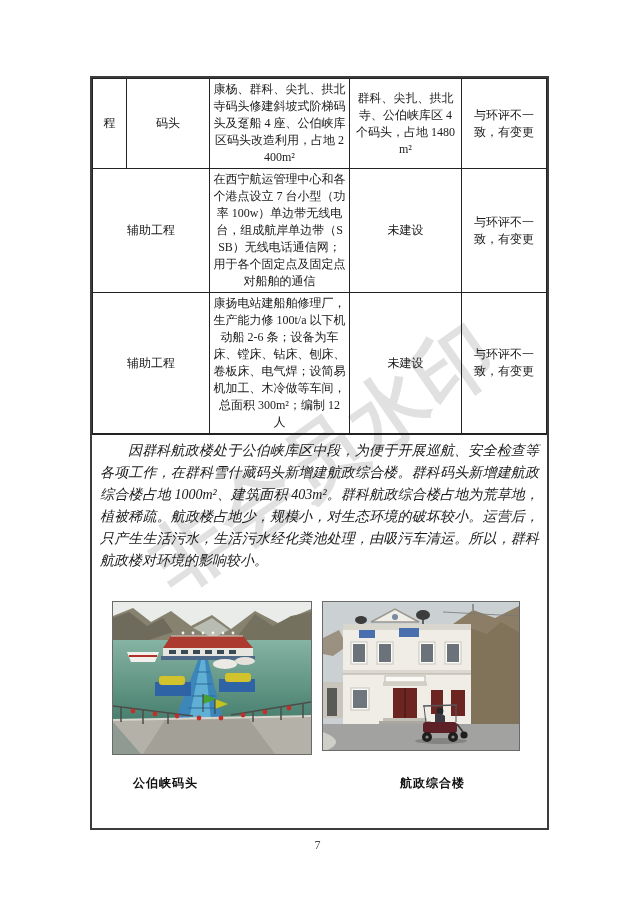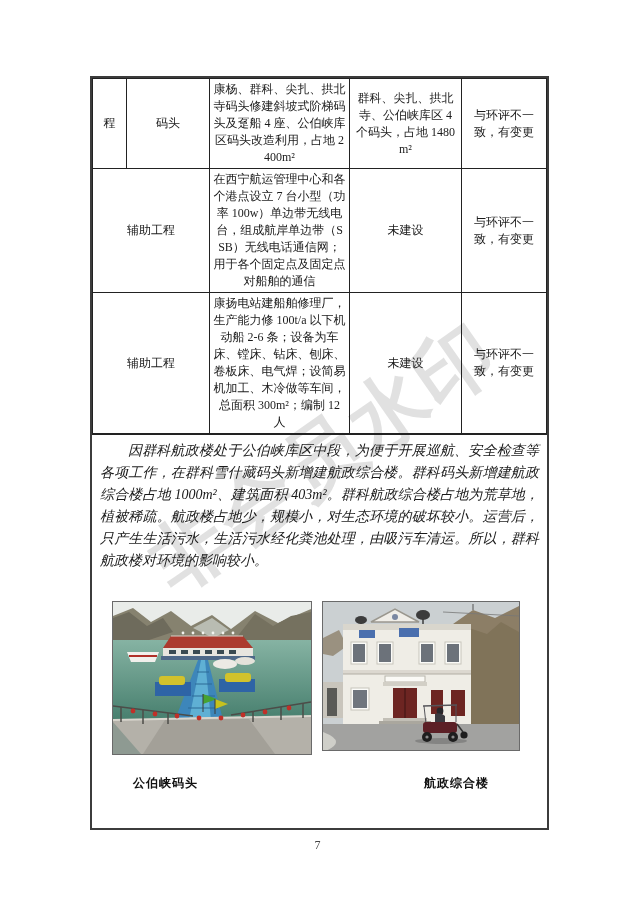--- a/index.html
+++ b/index.html
@@ -40,21 +40,21 @@
   
   .photo{position:absolute;border:1px solid #6a6a6a;background:#dfe2e0;overflow:hidden;}
   .photo-left{left:20px;top:523px;width:198px;height:152px;}
   .photo-right{left:230px;top:523px;width:196px;height:148px;}
   .photo svg{display:block;}
   .caption{
     position:absolute;top:697px;font-size:12px;font-weight:bold;
     letter-spacing:1px;color:#111;
   }
   .caption-left{left:41px;}
-  .caption-right{left:308px;margin-left:24px;}
+  .caption-right{left:308px;}
   .pagenum{
     position:absolute;left:90px;top:838px;width:455px;text-align:center;
     font-size:12px;color:#444;
   }
 </style>
 </head>
 <body>
 
 <div class="frame">
   <div class="watermark">非会员水印</div>

